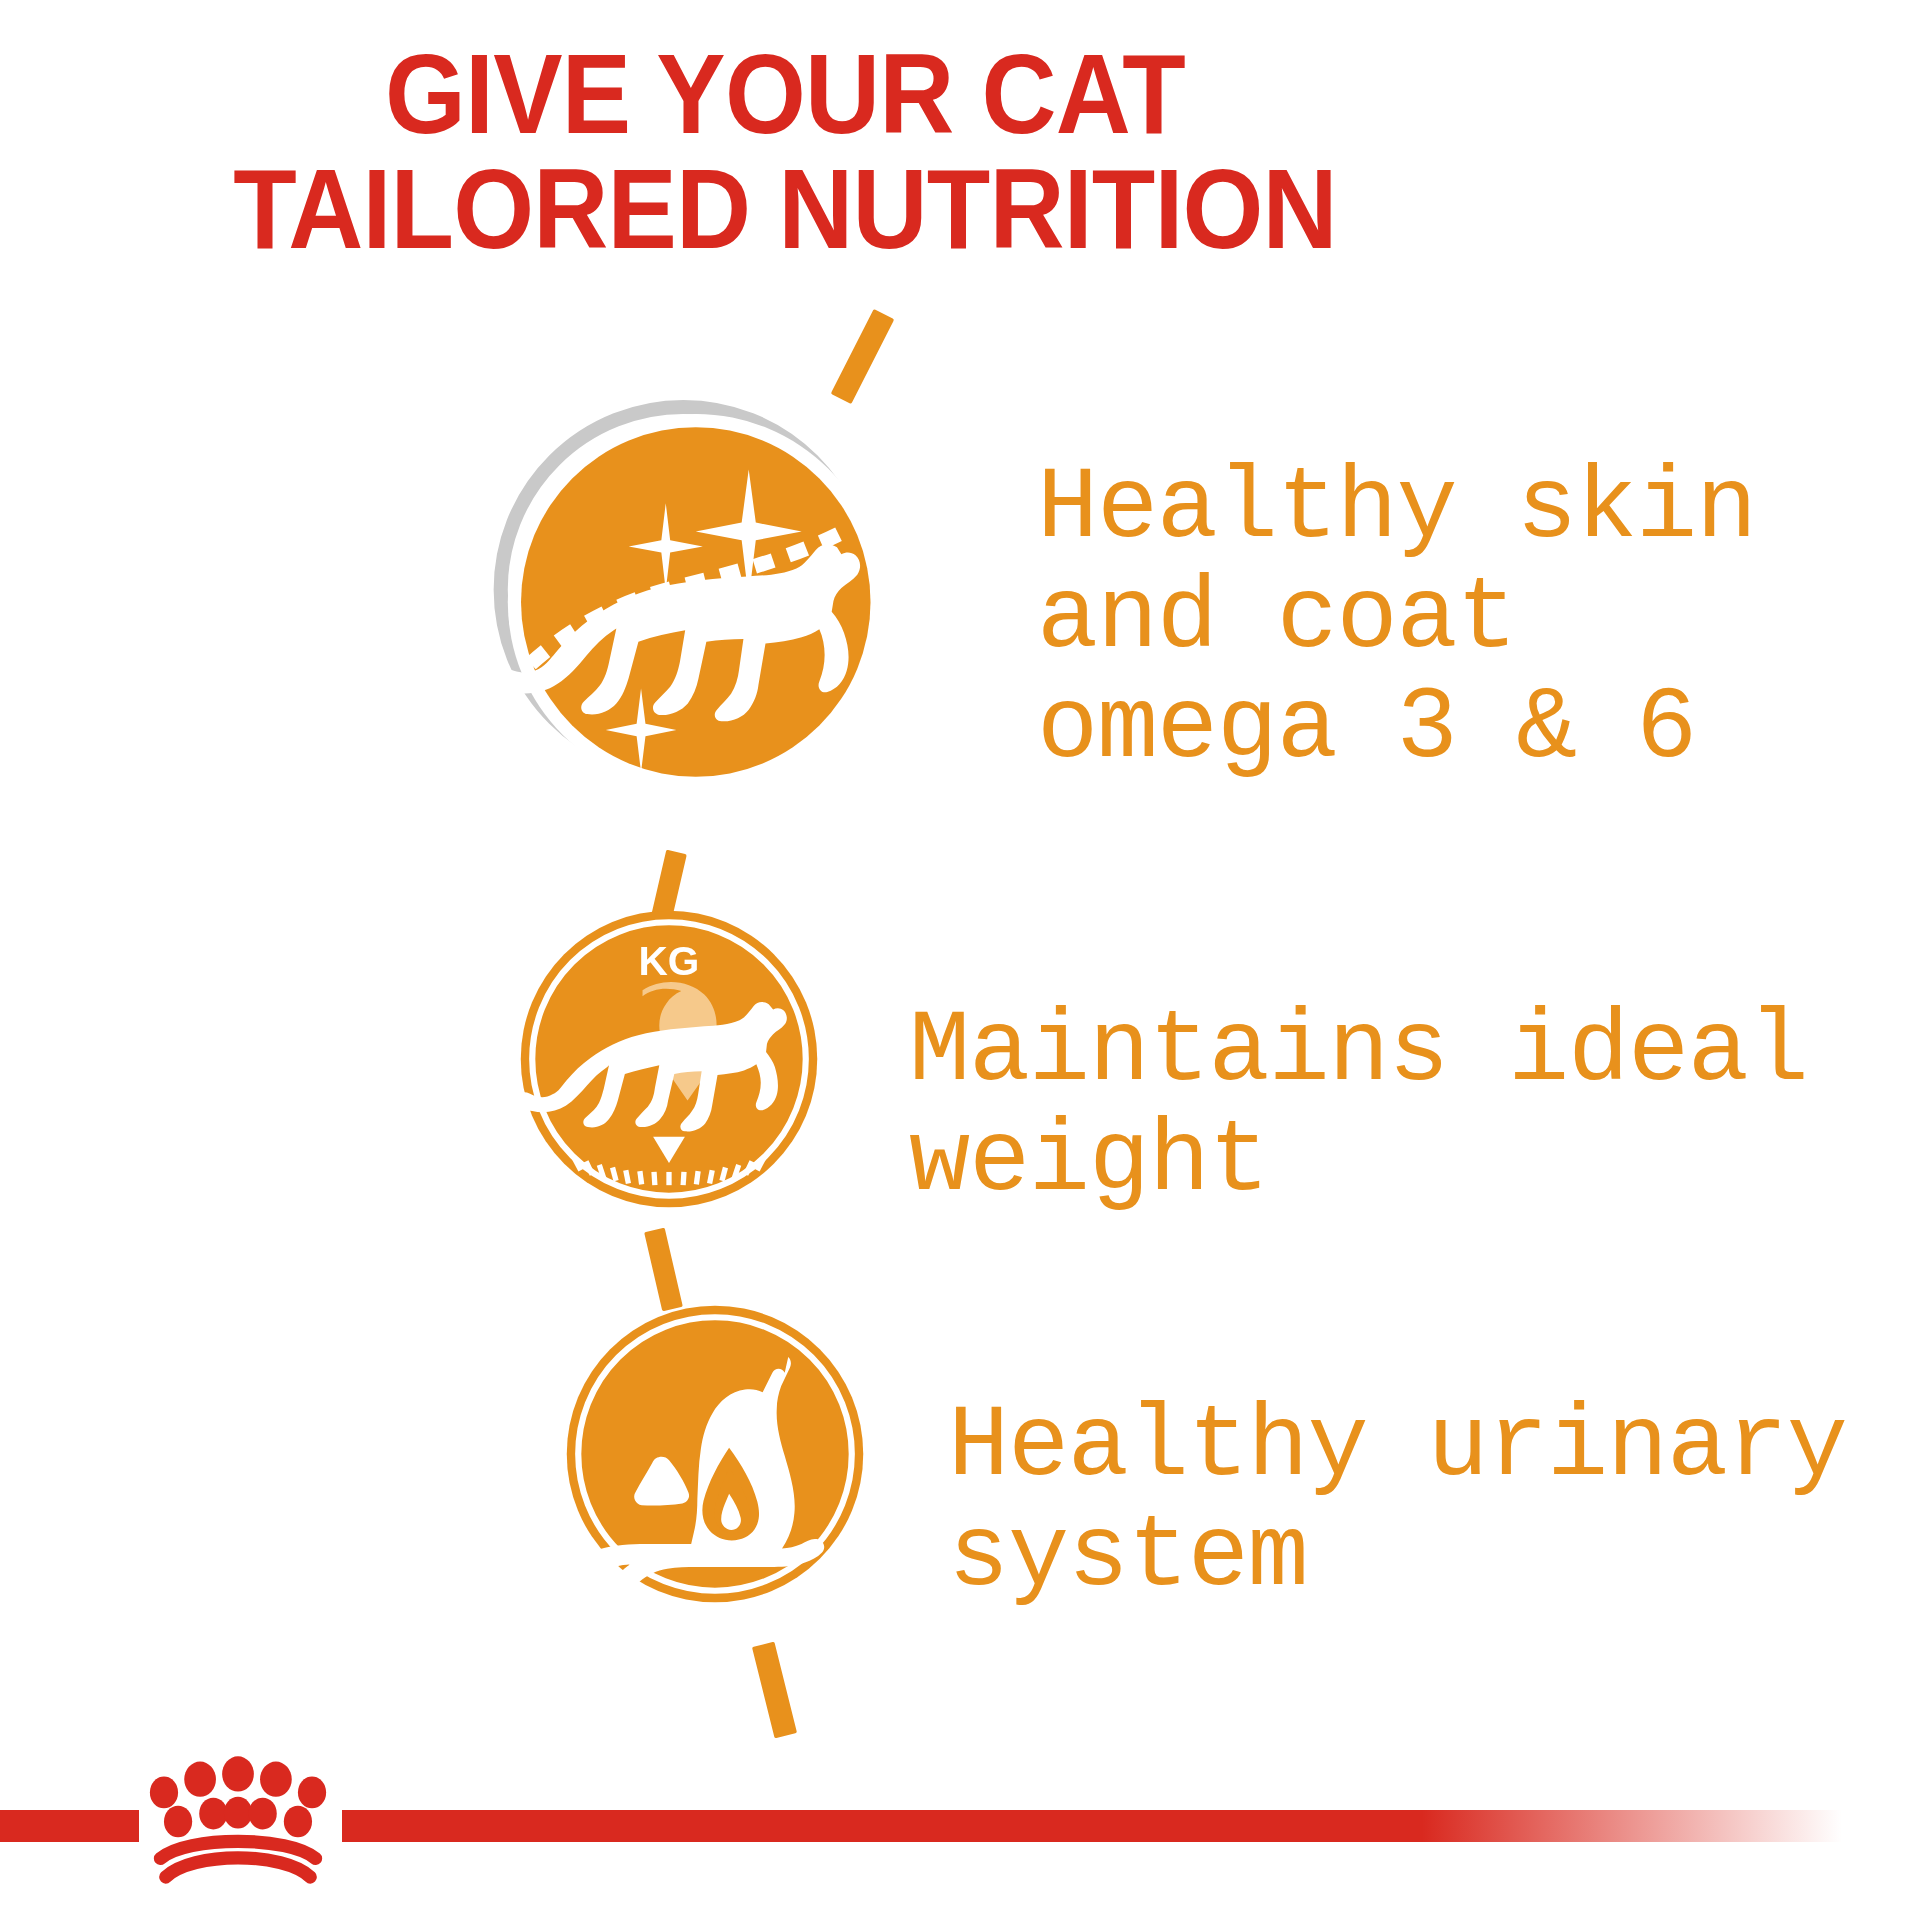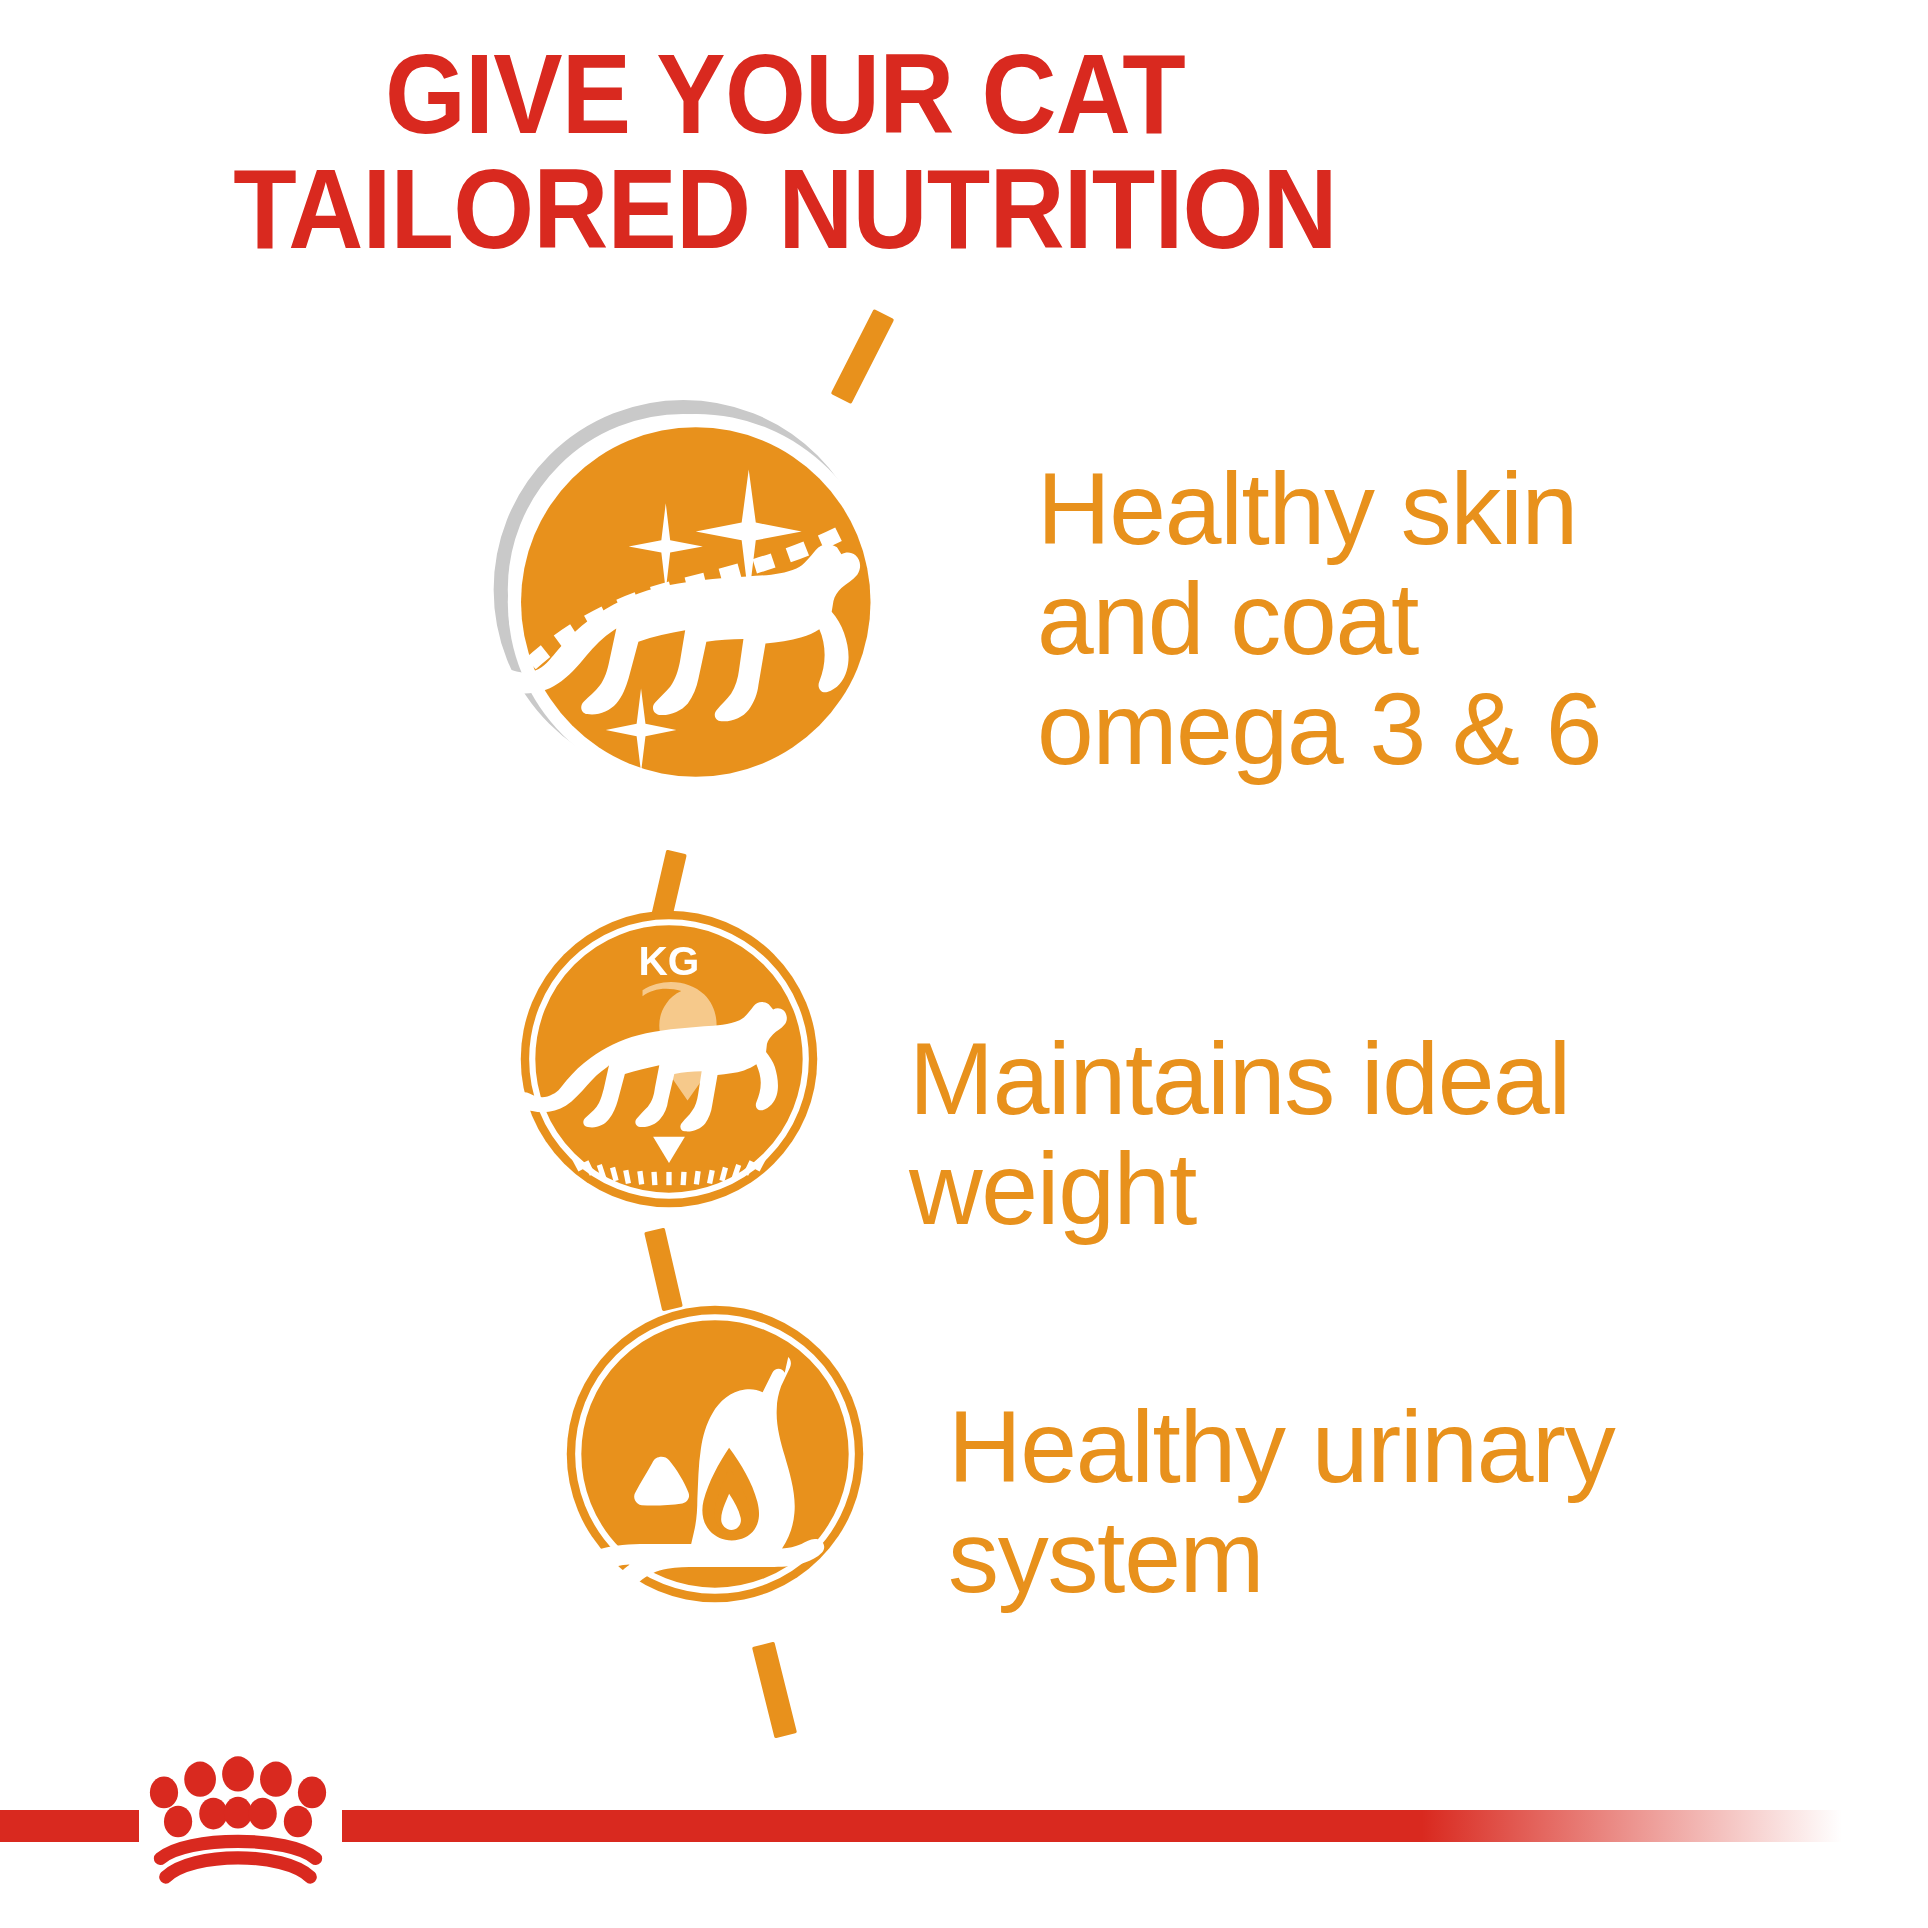--- a/index.html
+++ b/index.html
@@ -36,32 +36,32 @@
     transform-origin: center top;
     white-space: pre-line;
     text-transform: uppercase;
   }
   .icon-wrap {
     position: absolute;
   }
   .feature-text {
     position: absolute;
     color: #E8911C;
-    font-family: Liberation Sans, sans-serif;
+    font-family: Liberation Mono, monospace;
     font-weight: normal;
     font-size: 102px;
     line-height: 1.08;
     letter-spacing: -1.3px;
     white-space: pre-line;
   }
   #icon-1 { left: 491px; top: 399px; width: 406px; height: 406px; pointer-events: auto; }
   #text-1 { left: 1037px; top: 454px; width: 865px; }
 
   #icon-2 { left: 519px; top: 909px; width: 300px; height: 300px; pointer-events: auto; text-align: right; }
-  #text-2 { left: 909px; top: 1024px; width: 953px; }
+  #text-2 { left: 909px; top: 997px; width: 953px; }
 
   #icon-3 { left: 565px; top: 1304px; width: 300px; height: 300px; pointer-events: auto; }
   #text-3 { left: 948px; top: 1366px; width: 953px; margin-top: 26px; }
 
   
   .dash {
     position: absolute;
     background: #E8911C;
     border-radius: 1.8px;
   }

